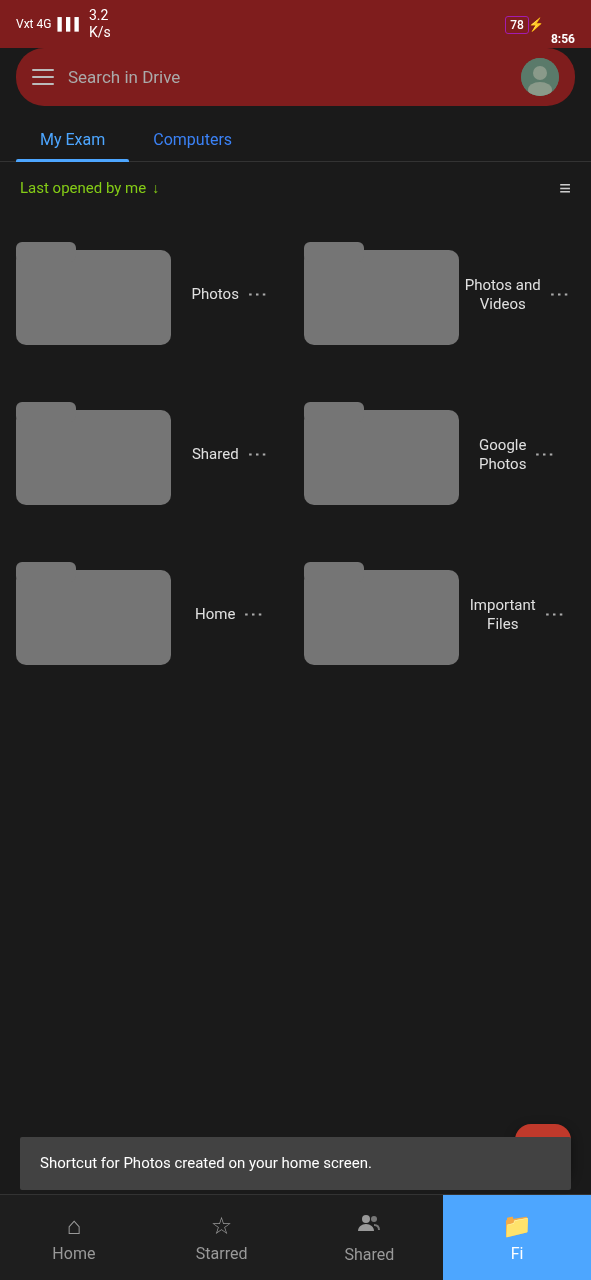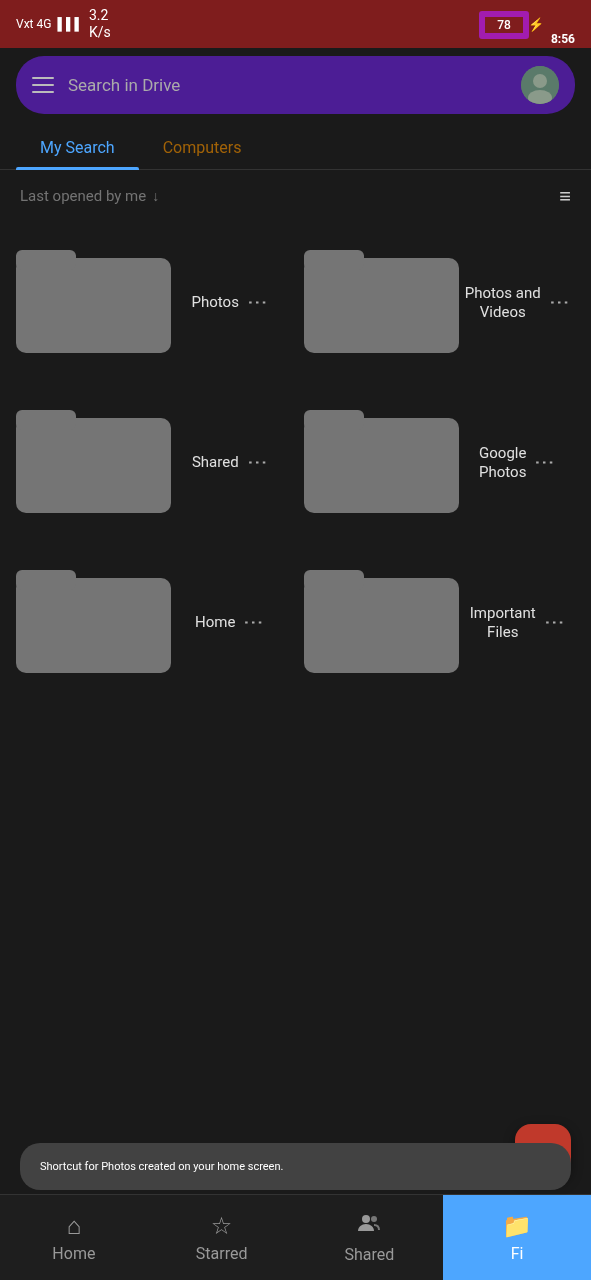--- a/index.html
+++ b/index.html
@@ -34,22 +34,22 @@
       display: flex;
       align-items: center;
       gap: 6px;
       font-size: 13px;
       color: #fff;
       font-weight: 500;
     }
 
     
     .search-bar {
-      margin: 8px 16px 12px;
-      background: #4c1d95;
+      margin: 0 16px 12px;
+      background: #7f1d1d;
       border-radius: 28px;
       display: flex;
       align-items: center;
       padding: 10px 16px;
       gap: 14px;
     }
     .hamburger-icon {
       display: flex;
       flex-direction: column;
       gap: 5px;
@@ -86,21 +86,21 @@
     .tabs {
       display: flex;
       border-bottom: 1px solid #333;
       padding: 0 16px;
     }
     .tab {
       padding: 12px 24px;
       font-size: 16px;
       cursor: pointer;
       position: relative;
-      color: #a16207;
+      color: #3b82f6;
     }
     .tab.active {
       color: #4da6ff;
     }
     .tab.active::after {
       content: '';
       position: absolute;
       bottom: -1px;
       left: 0;
       right: 0;
@@ -111,21 +111,21 @@
 
     
     .sort-bar {
       display: flex;
       align-items: center;
       justify-content: space-between;
       padding: 14px 20px;
     }
     .sort-label {
       font-size: 15px;
-      color: #737373;
+      color: #84cc16;
       display: flex;
       align-items: center;
       gap: 6px;
       cursor: pointer;
     }
     .sort-arrow {
       font-size: 14px;
     }
     .list-icon {
       cursor: pointer;
@@ -181,23 +181,23 @@
     }
 
     
     .tooltip {
       position: absolute;
       bottom: 90px;
       left: 20px;
       right: 20px;
       background: #424242;
       color: #fff;
-      border-radius: 20px;
+      border-radius: 2px;
       padding: 16px 20px;
-      font-size: 11px;
+      font-size: 15px;
       line-height: 1.4;
       z-index: 100;
     }
 
     
     .bottom-nav {
       position: fixed;
       bottom: 0;
       left: 0;
       width: 591px;
@@ -255,21 +255,21 @@
 <body>
 
 <div class="status-bar">
   <div class="status-left">
     <span>Vxt 4G</span>
     <span>▌▌▌</span>
     <span style="font-size:14px;line-height:1.2;">3.2<br>K/s</span>
   </div>
   <div class="status-right">
     <span>
-      <span style="border:6px solid #a21caf;border-radius:3px;padding:1px 12px;font-size:12px;">78</span>⚡
+      <span style="border:1px solid #a21caf;border-radius:3px;padding:1px 4px;font-size:12px;">78</span>⚡
     </span>
     <span style="font-size:12px;font-weight:bold;margin-top:29px;">8:56</span>
   </div>
 </div>
 
 <div class="search-bar">
   <div class="hamburger-icon">
     <span></span>
       <span></span>
       <span></span>
@@ -278,21 +278,21 @@
   <div class="avatar">
     <svg viewBox="0 0 38 38" xmlns="http://www.w3.org/2000/svg">
       <circle cx="19" cy="19" r="19" fill="#5a7a6a"></circle>
       <circle cx="19" cy="15" r="7" fill="#8a9a8a"></circle>
       <ellipse cx="19" cy="32" rx="12" ry="8" fill="#8a9a8a"></ellipse>
     </svg>
   </div>
 </div>
 
 <div class="tabs">
-  <div class="tab active">My Search</div>
+  <div class="tab active">My Exam</div>
   <div class="tab">Computers</div>
 </div>
 
 <div class="sort-bar">
   <div class="sort-label">
     <span>Last opened by me</span>
     <span class="sort-arrow">↓</span>
   </div>
   <div class="list-icon">≡</div>
 </div>

